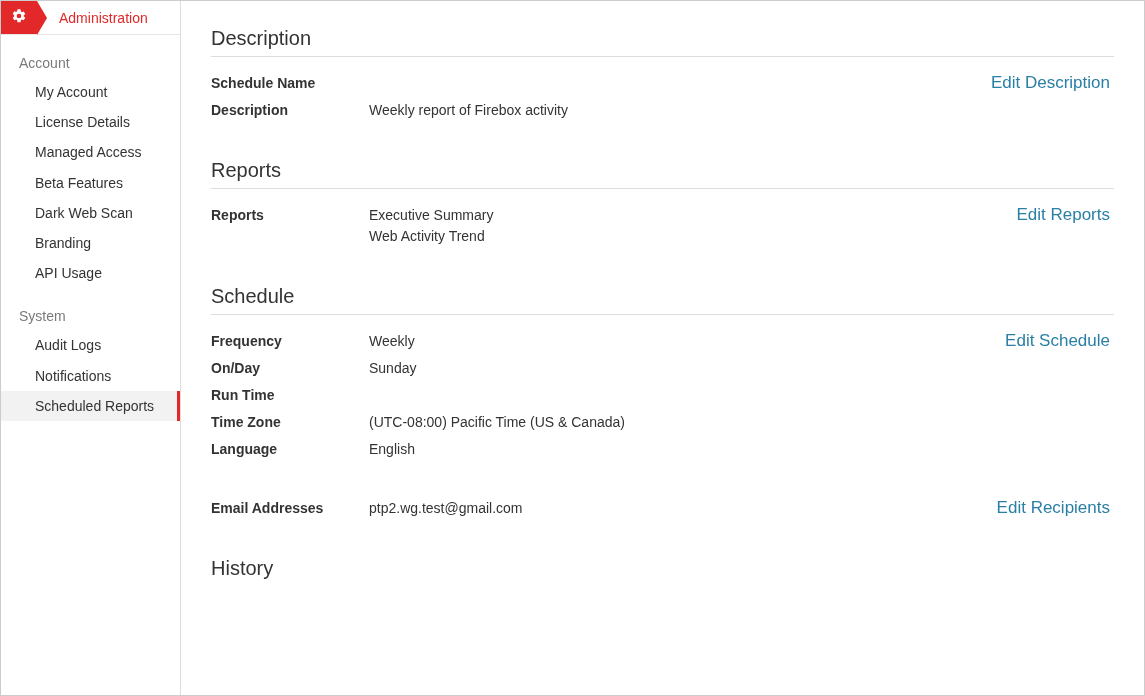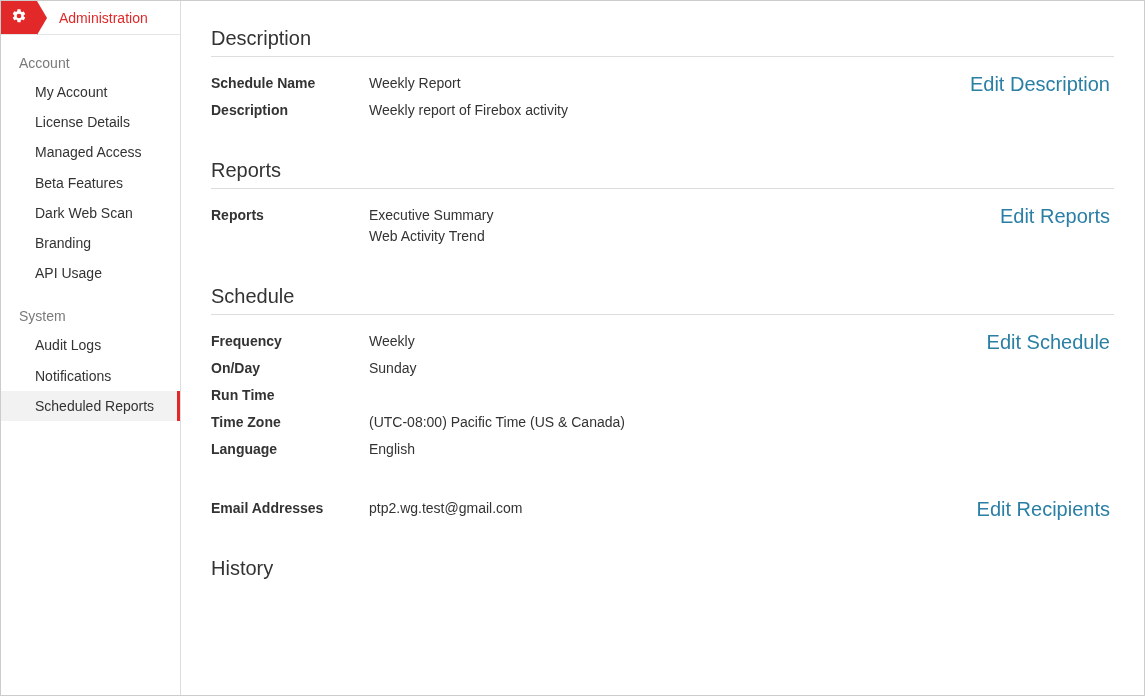--- a/index.html
+++ b/index.html
@@ -108,21 +108,21 @@
       font-weight: 700;
       color: #333;
       flex-shrink: 0;
     }
     .row .value {
       flex: 1;
       color: #333;
     }
     .edit-link {
       color: #2a7fa5;
-      font-size: 20px;
+      font-size: 17px;
       cursor: pointer;
       white-space: nowrap;
       padding-left: 20px;
     }
     .section-body {
       position: relative;
     }
     .edit-link-pos {
       position: absolute;
       right: 4px;
@@ -168,21 +168,20 @@
   </aside>
 
   <main class="main">
 
     <section class="section">
       <h2 class="section-title">Description</h2>
       <div class="section-body">
         <a class="edit-link edit-link-pos">Edit Description</a>
         <div class="row">
           <div class="label">Schedule Name</div>
-          <div class="value">Weekly Report</div>
         </div>
         <div class="row">
           <div class="label">Description</div>
           <div class="value">Weekly report of Firebox activity</div>
         </div>
       </div>
     </section>
 
     <section class="section">
       <h2 class="section-title">Reports</h2>

